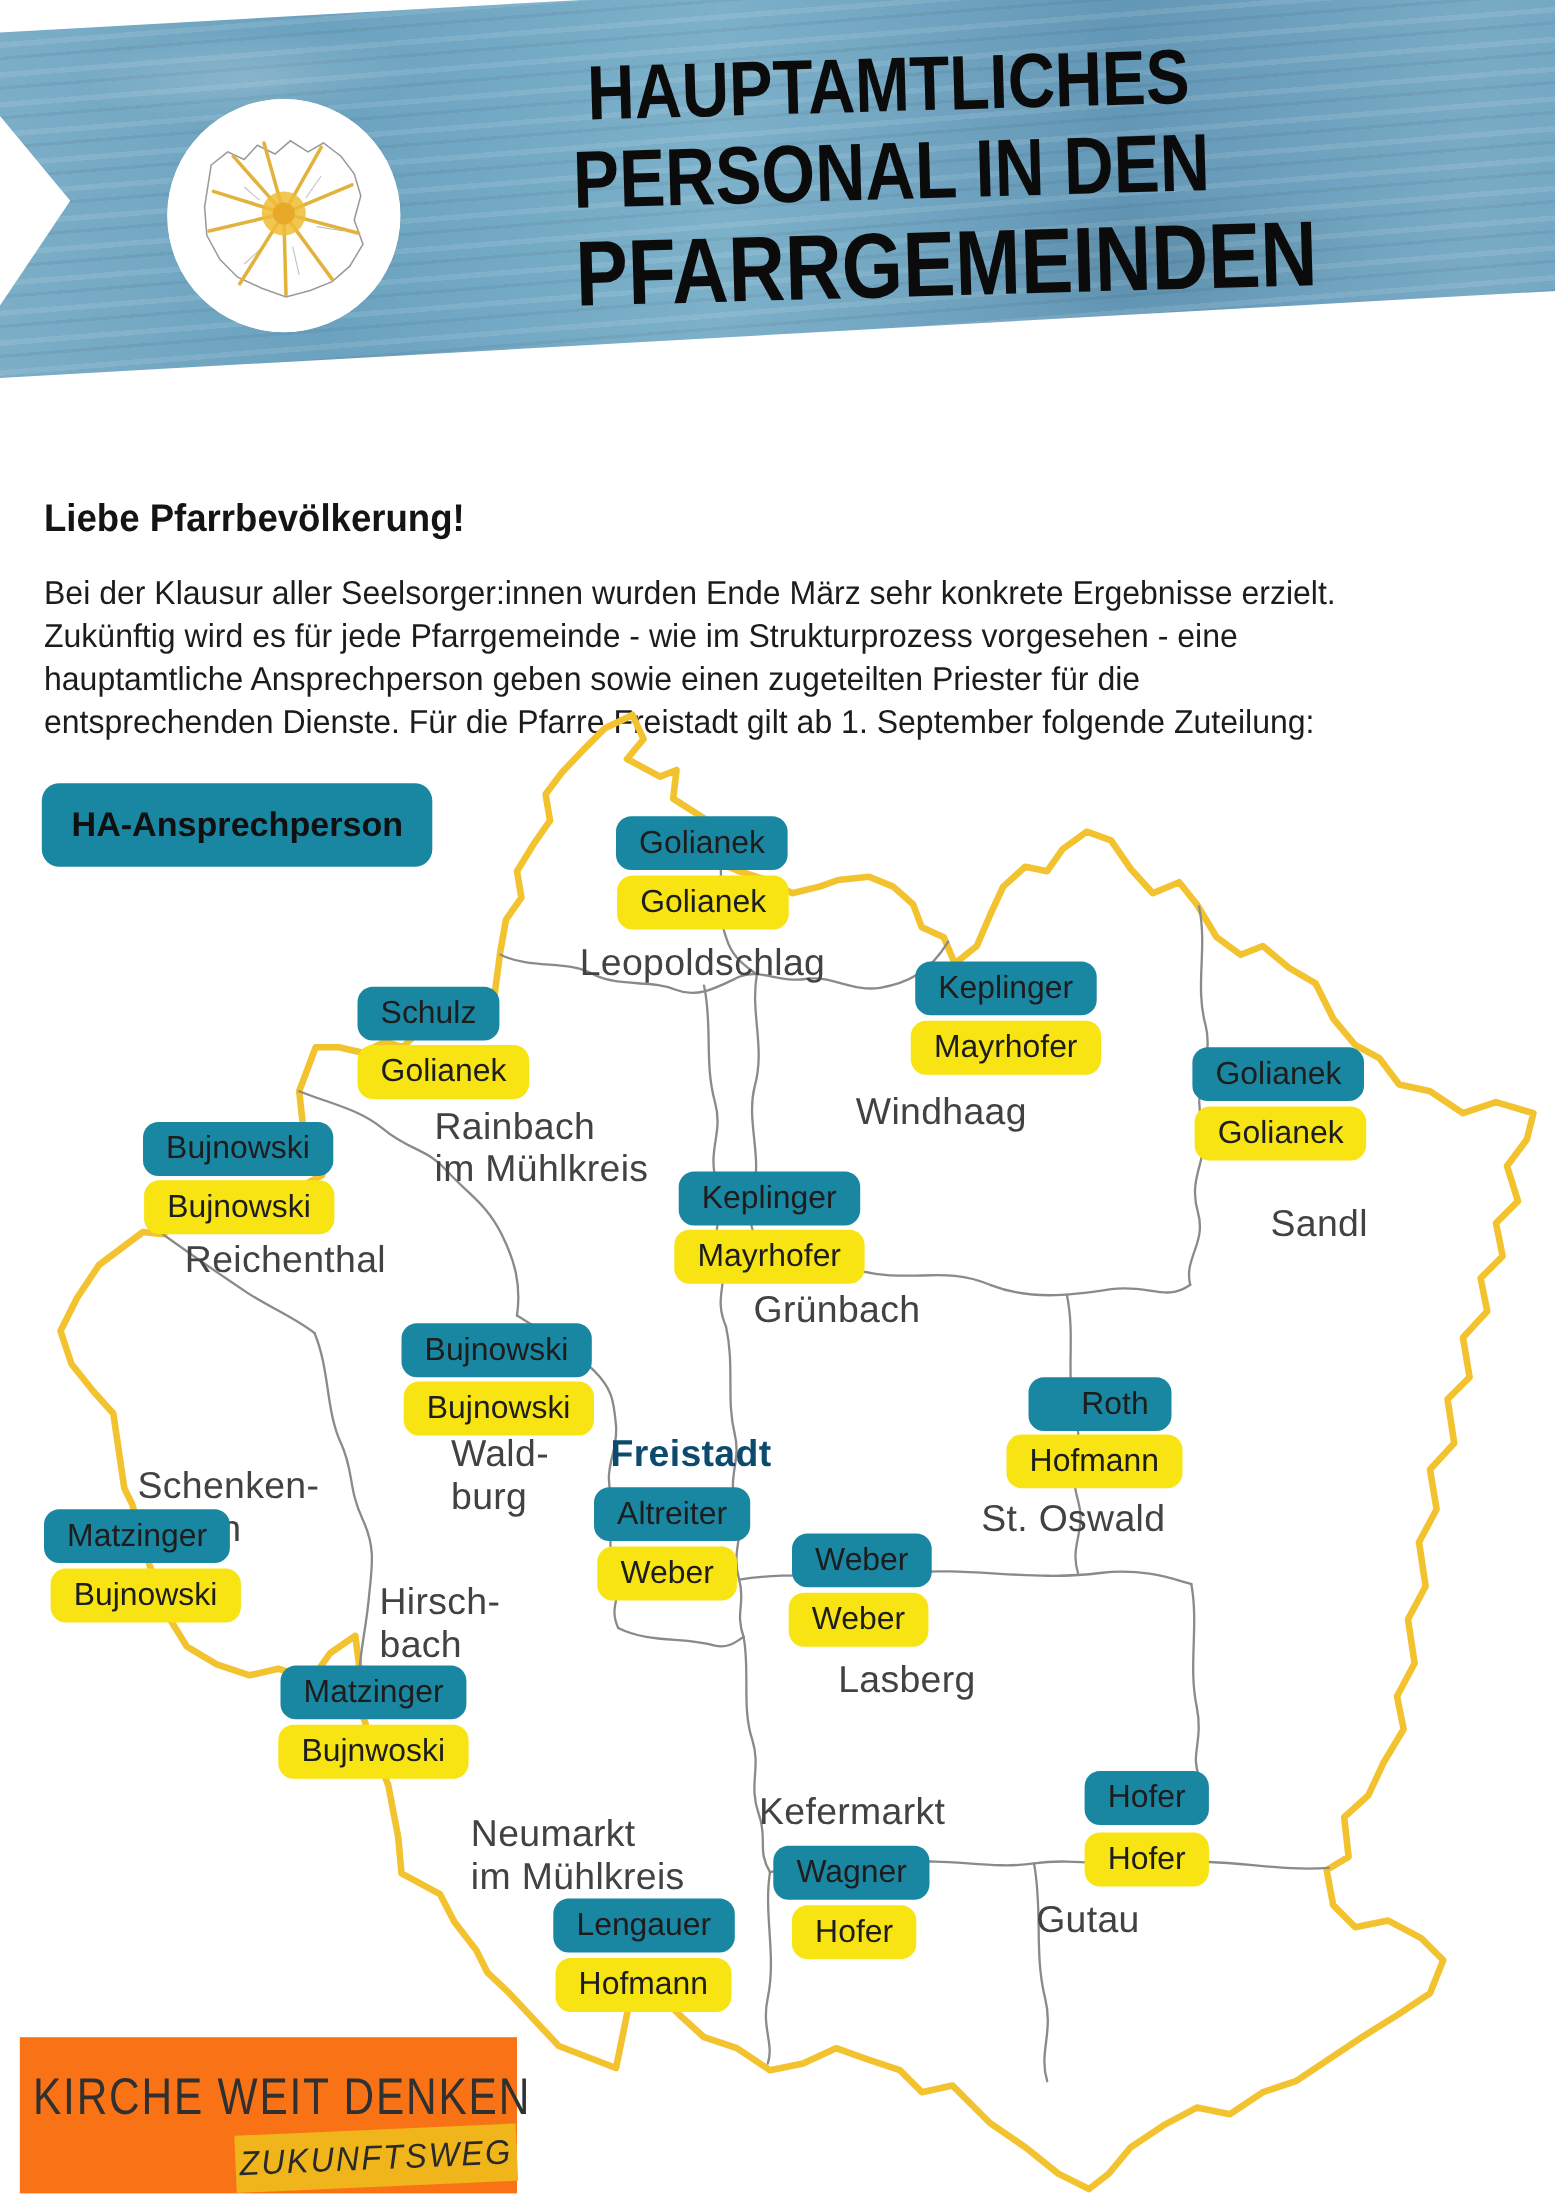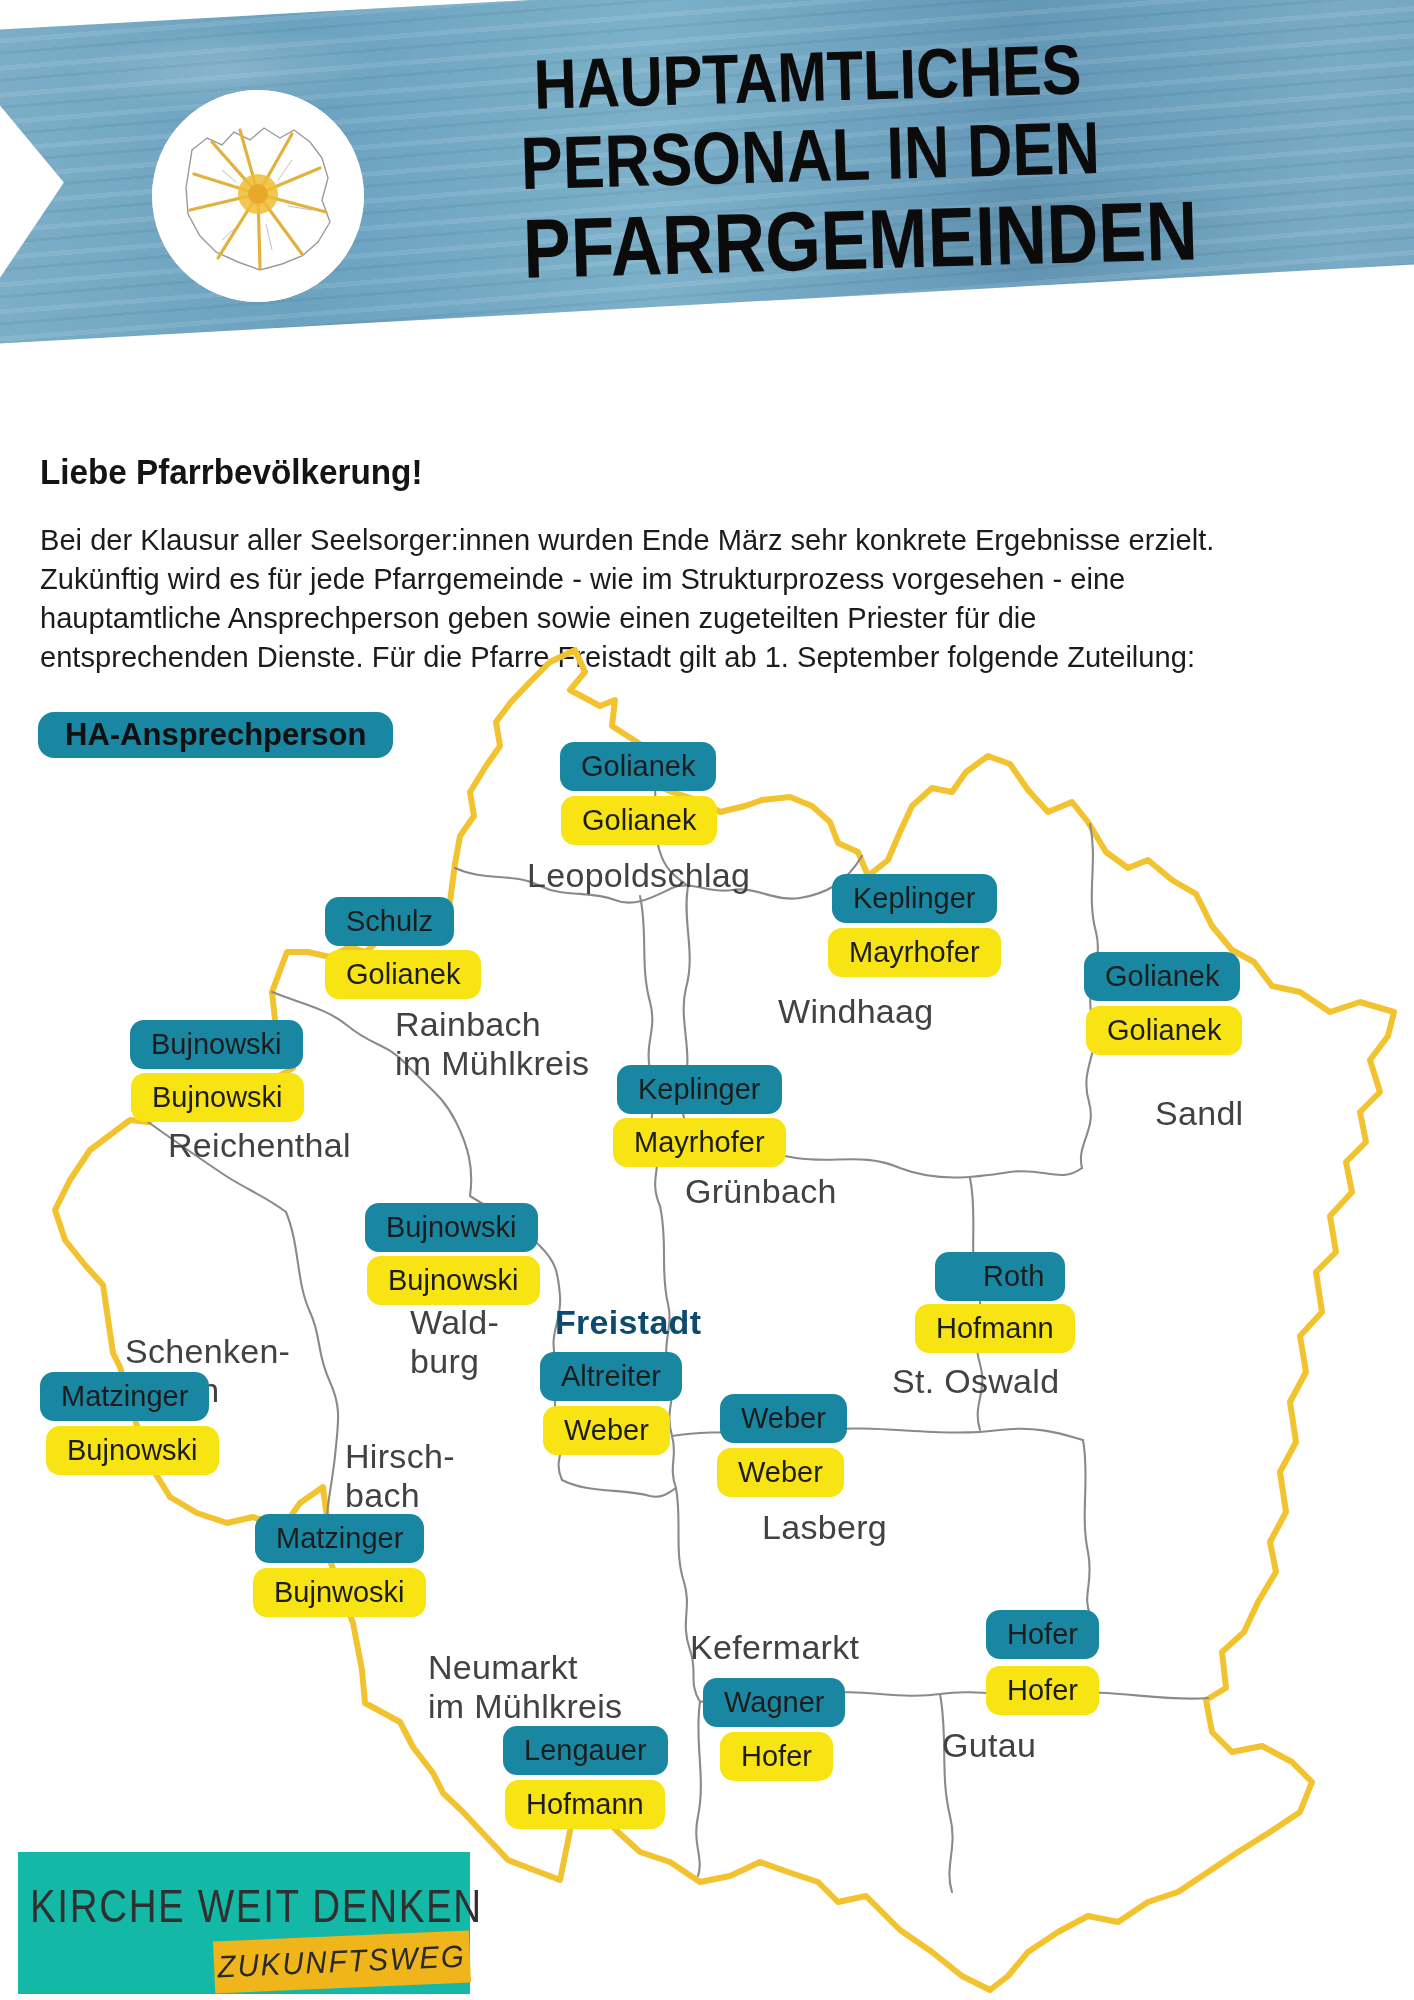--- a/index.html
+++ b/index.html
@@ -27,36 +27,36 @@
         background:#ffffff;z-index:2;overflow:hidden;}
 
   
   .greeting{position:absolute;left:40px;top:452px;font-size:35px;font-weight:700;color:#141414;
         transform:scaleX(.95);transform-origin:left;}
   .para{position:absolute;left:40px;top:520px;width:1360px;font-size:30px;line-height:39px;
         color:#1c1c1c;transform:scaleX(.97);transform-origin:left;}
 
   
   .legend-pill{position:absolute;font-size:31px;font-weight:700;color:#101010;
-        padding:5px 27px;border-radius:16px;white-space:nowrap;z-index:6;}
+        padding:20px 27px;border-radius:16px;white-space:nowrap;z-index:6;}
   .legend-ha{left:38px;top:712px;background:#1a87a2;}
   .legend-pr{left:38px;top:774px;background:#f7e412;}
 
   
   .map-svg{position:absolute;left:0;top:0;width:1414px;height:2000px;z-index:1;pointer-events:none;}
   .pill{position:absolute;font-size:29px;color:#1d1d1d;padding:8px 21px;border-radius:14px;
         white-space:nowrap;z-index:4;}
   .pill.t{background:#1a87a2;z-index:5;}
   .pill.y{background:#f7e412;}
   .pl{position:absolute;font-size:34px;color:#424242;line-height:39px;white-space:nowrap;
         z-index:3;letter-spacing:.3px;}
   .pl.bold{font-weight:700;color:#0c4a6e;}
 
   
-  .footer-card{position:absolute;left:18px;top:1852px;width:452px;height:142px;background:#14b8a6;z-index:6;text-align:center;}
+  .footer-card{position:absolute;left:18px;top:1852px;width:452px;height:142px;background:#f97316;z-index:6;text-align:center;}
   .kwd{position:absolute;left:12px;top:26px;font-size:47px;font-weight:300;color:#303030;
         letter-spacing:2px;transform:scaleX(.82);transform-origin:left;white-space:nowrap;}
   .zw{position:absolute;left:196px;top:84px;width:256px;height:52px;background:#efb51b;
         transform:rotate(-2.5deg);display:flex;align-items:center;justify-content:center;}
   .zw span{font-size:31px;font-style:italic;font-weight:500;color:#2a2a2a;letter-spacing:2px;
         transform:scaleX(.95);white-space:nowrap;}
 </style>
 </head>
 <body>
 

